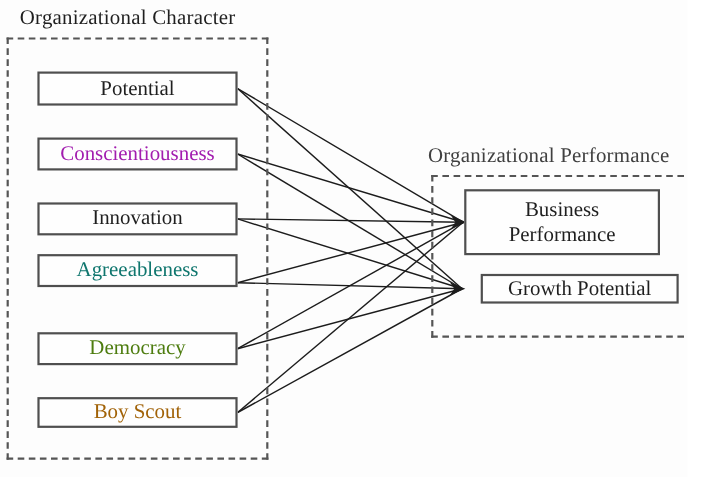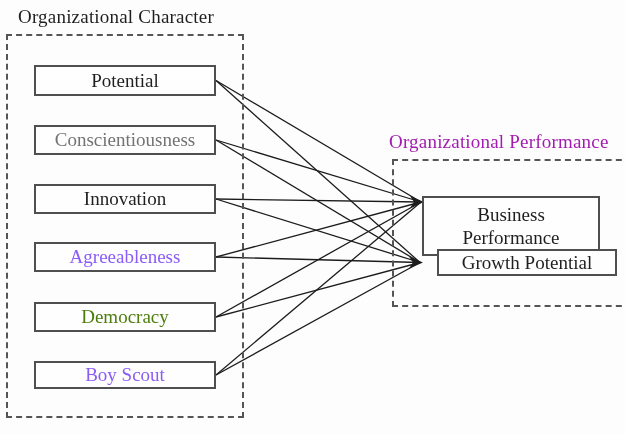--- a/index.html
+++ b/index.html
@@ -59,25 +59,25 @@
       <line x1="216" y1="317" x2="420" y2="262.5" stroke="#1c1c1c" stroke-width="1.3"></line>
       <line x1="216" y1="375" x2="421" y2="202" stroke="#1c1c1c" stroke-width="1.3"></line>
       <line x1="216" y1="375" x2="420" y2="262.5" stroke="#1c1c1c" stroke-width="1.3"></line>
       <polygon points="424,202 410,196 414,202 410,208" fill="#1c1c1c"></polygon>
       <polygon points="423,262.5 409,256.5 413,262.5 409,268.5" fill="#1c1c1c"></polygon>
     </svg>
   <div id="groups-layer">
       <div class="group" style="left: 6px; top: 34px; width: 238px; height: 384px; border-color: rgb(85, 85, 85);"></div>
       <div class="group-title" style="left: 18px; top: 6px; color: rgb(31, 31, 31);">Organizational Character</div>
       <div class="group" style="left: 392px; top: 159px; width: 240px; height: 148px; border-color: rgb(85, 85, 85);"></div>
-      <div class="group-title" style="left: 389px; top: 131px; color: #a21caf;">Organizational Performance</div>
+      <div class="group-title" style="left: 389px; top: 131px; color: #404040;">Organizational Performance</div>
     </div>
   <div id="nodes-layer">
       <div class="node" style="left: 34px; top: 65px; width: 182px; height: 31px; border-color: rgb(79, 79, 79); color: rgb(31, 31, 31);">Potential</div>
-      <div class="node" style="left: 34px; top: 125px; width: 182px; height: 30px; border-color: rgb(79, 79, 79); color: #737373;">Conscientiousness</div>
+      <div class="node" style="left: 34px; top: 125px; width: 182px; height: 30px; border-color: rgb(79, 79, 79); color: #a21caf;">Conscientiousness</div>
       <div class="node" style="left: 34px; top: 184px; width: 182px; height: 30px; border-color: rgb(79, 79, 79); color: rgb(31, 31, 31);">Innovation</div>
-      <div class="node" style="left: 34px; top: 242px; width: 182px; height: 30px; border-color: rgb(79, 79, 79); color: #8b5cf6;">Agreeableness</div>
+      <div class="node" style="left: 34px; top: 231px; width: 182px; height: 30px; border-color: rgb(79, 79, 79); color: #0f766e;">Agreeableness</div>
       <div class="node" style="left: 34px; top: 302px; width: 182px; height: 30px; border-color: rgb(79, 79, 79); color: #4d7c0f;">Democracy</div>
-      <div class="node" style="left: 34px; top: 361px; width: 182px; height: 28px; border-color: rgb(79, 79, 79); color: #8b5cf6;">Boy Scout</div>
-      <div class="node" style="left: 422px; top: 172px; width: 178px; height: 60px; border-color: rgb(79, 79, 79); color: rgb(31, 31, 31); margin-top: 24px;">Business Performance</div>
+      <div class="node" style="left: 34px; top: 361px; width: 182px; height: 28px; border-color: rgb(79, 79, 79); color: #a16207;">Boy Scout</div>
+      <div class="node" style="left: 422px; top: 172px; width: 178px; height: 60px; border-color: rgb(79, 79, 79); color: rgb(31, 31, 31);">Business Performance</div>
       <div class="node" style="left: 421px; top: 249px; width: 180px; height: 27px; border-color: rgb(79, 79, 79); color: rgb(31, 31, 31); margin-left: 16px;">Growth Potential</div>
     </div>
 </div>
 
 </body></html>

